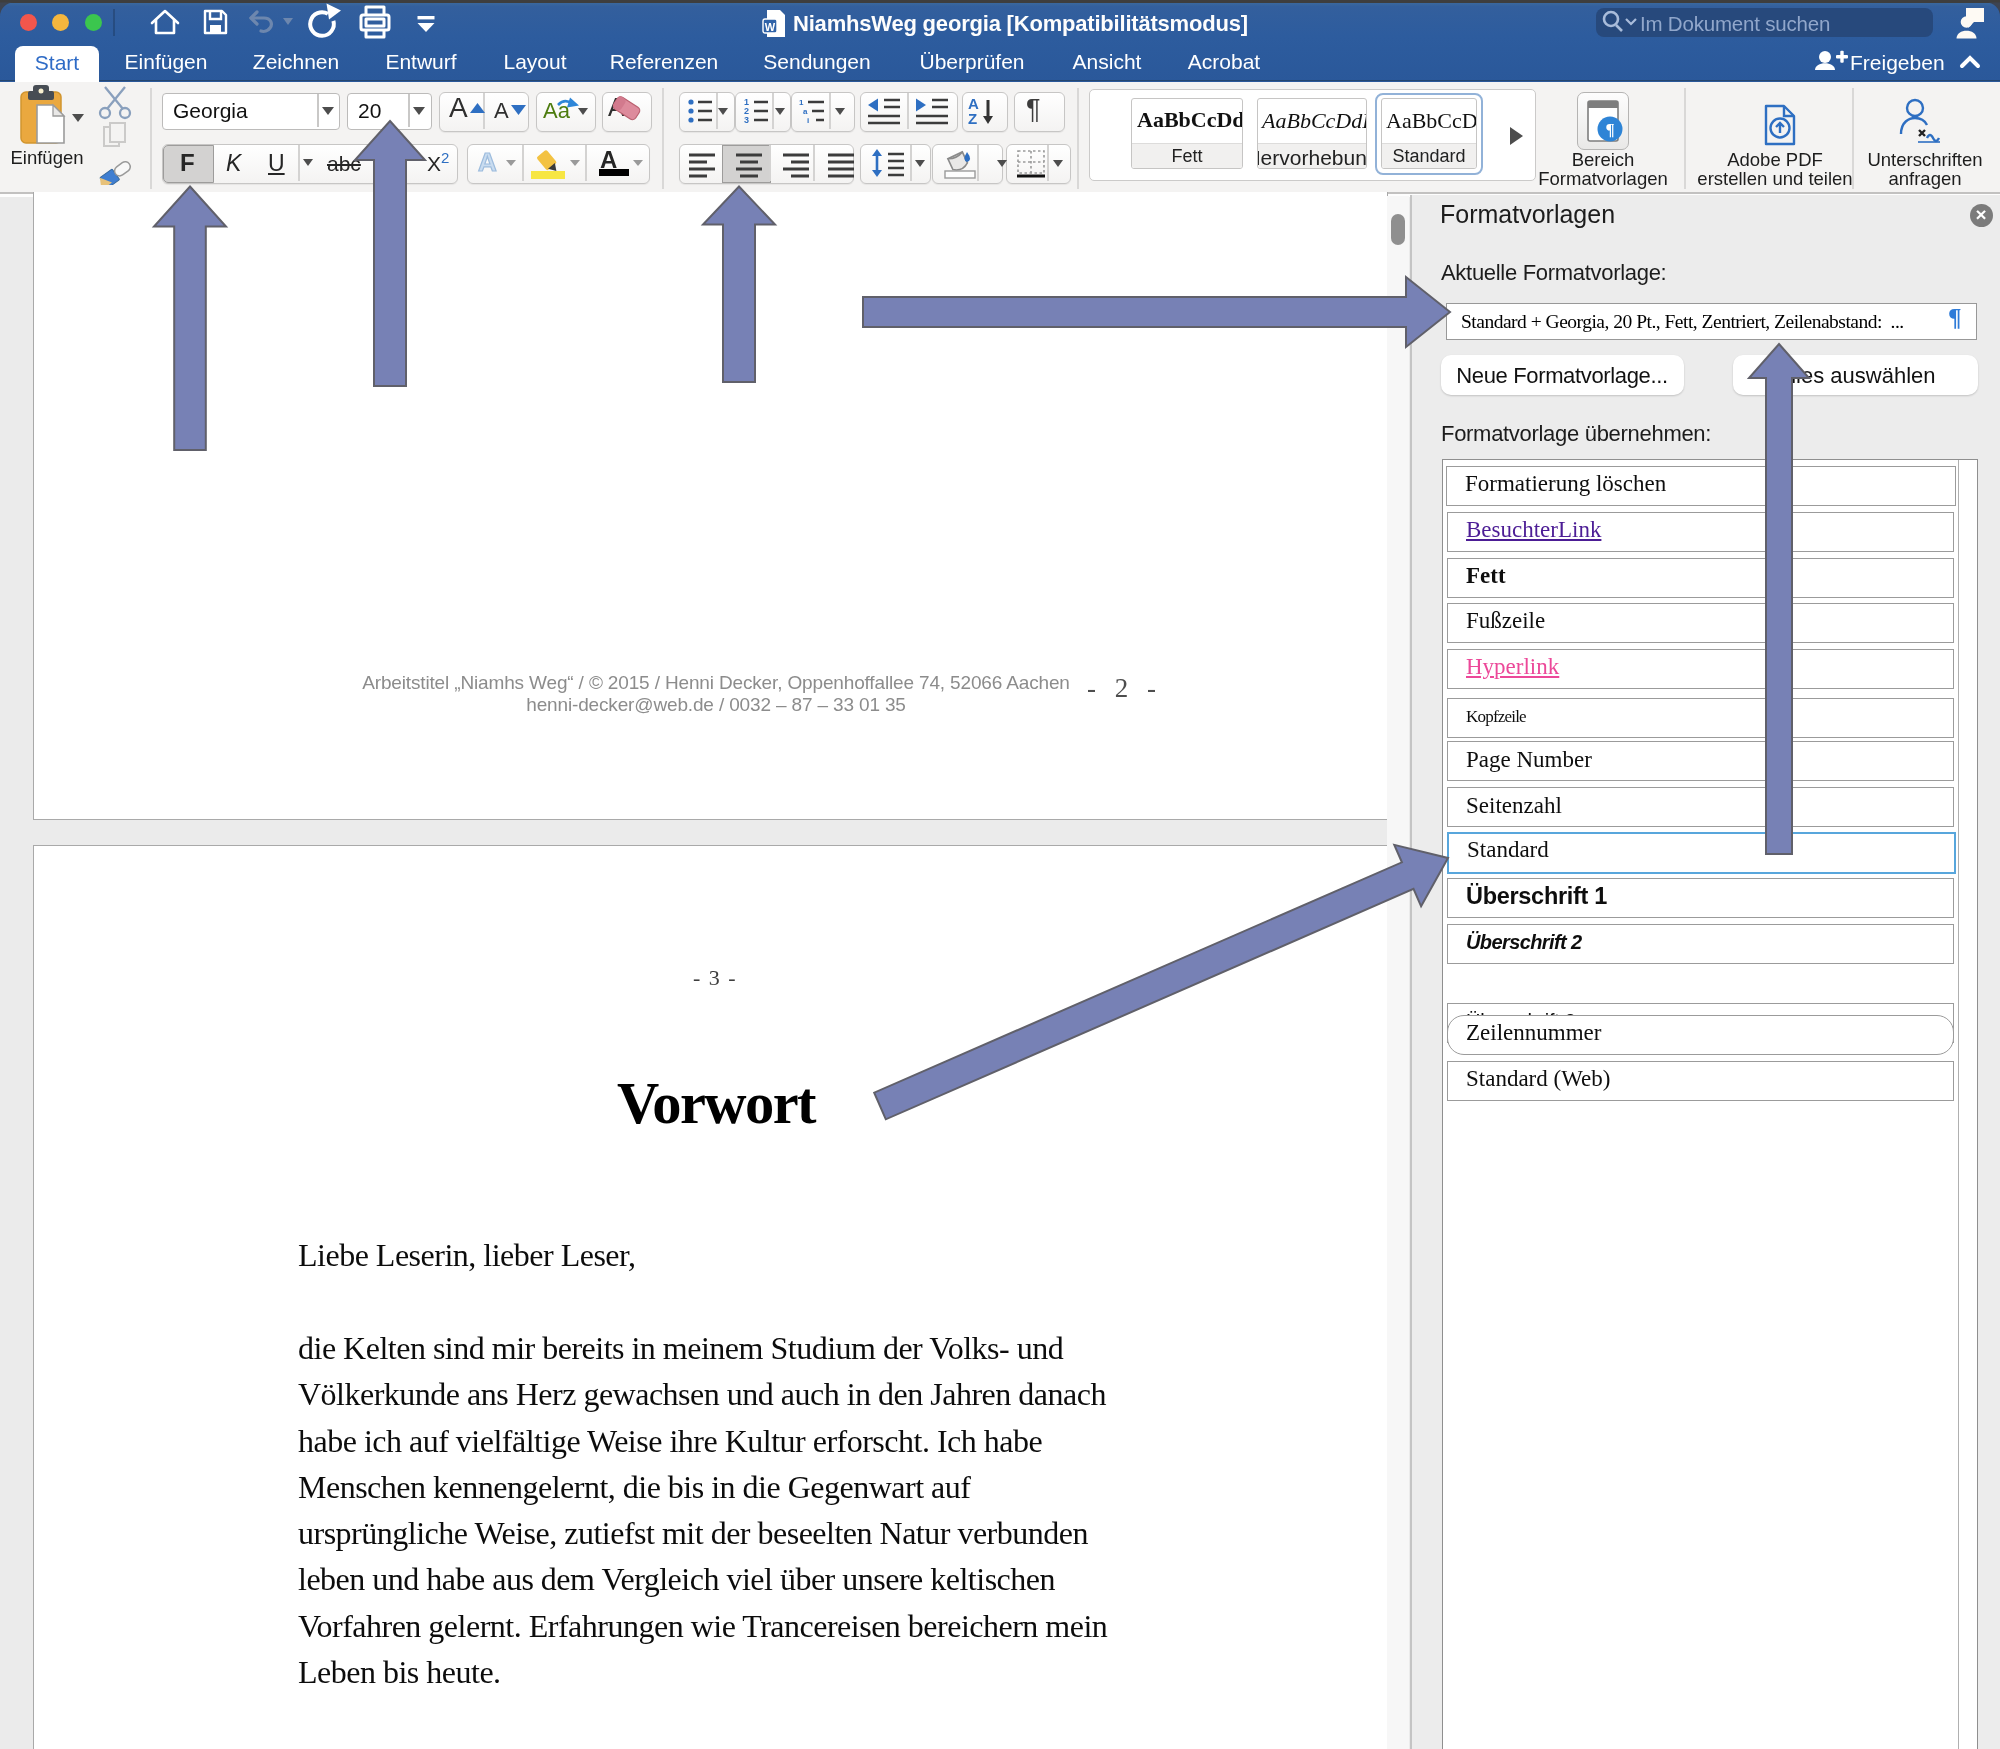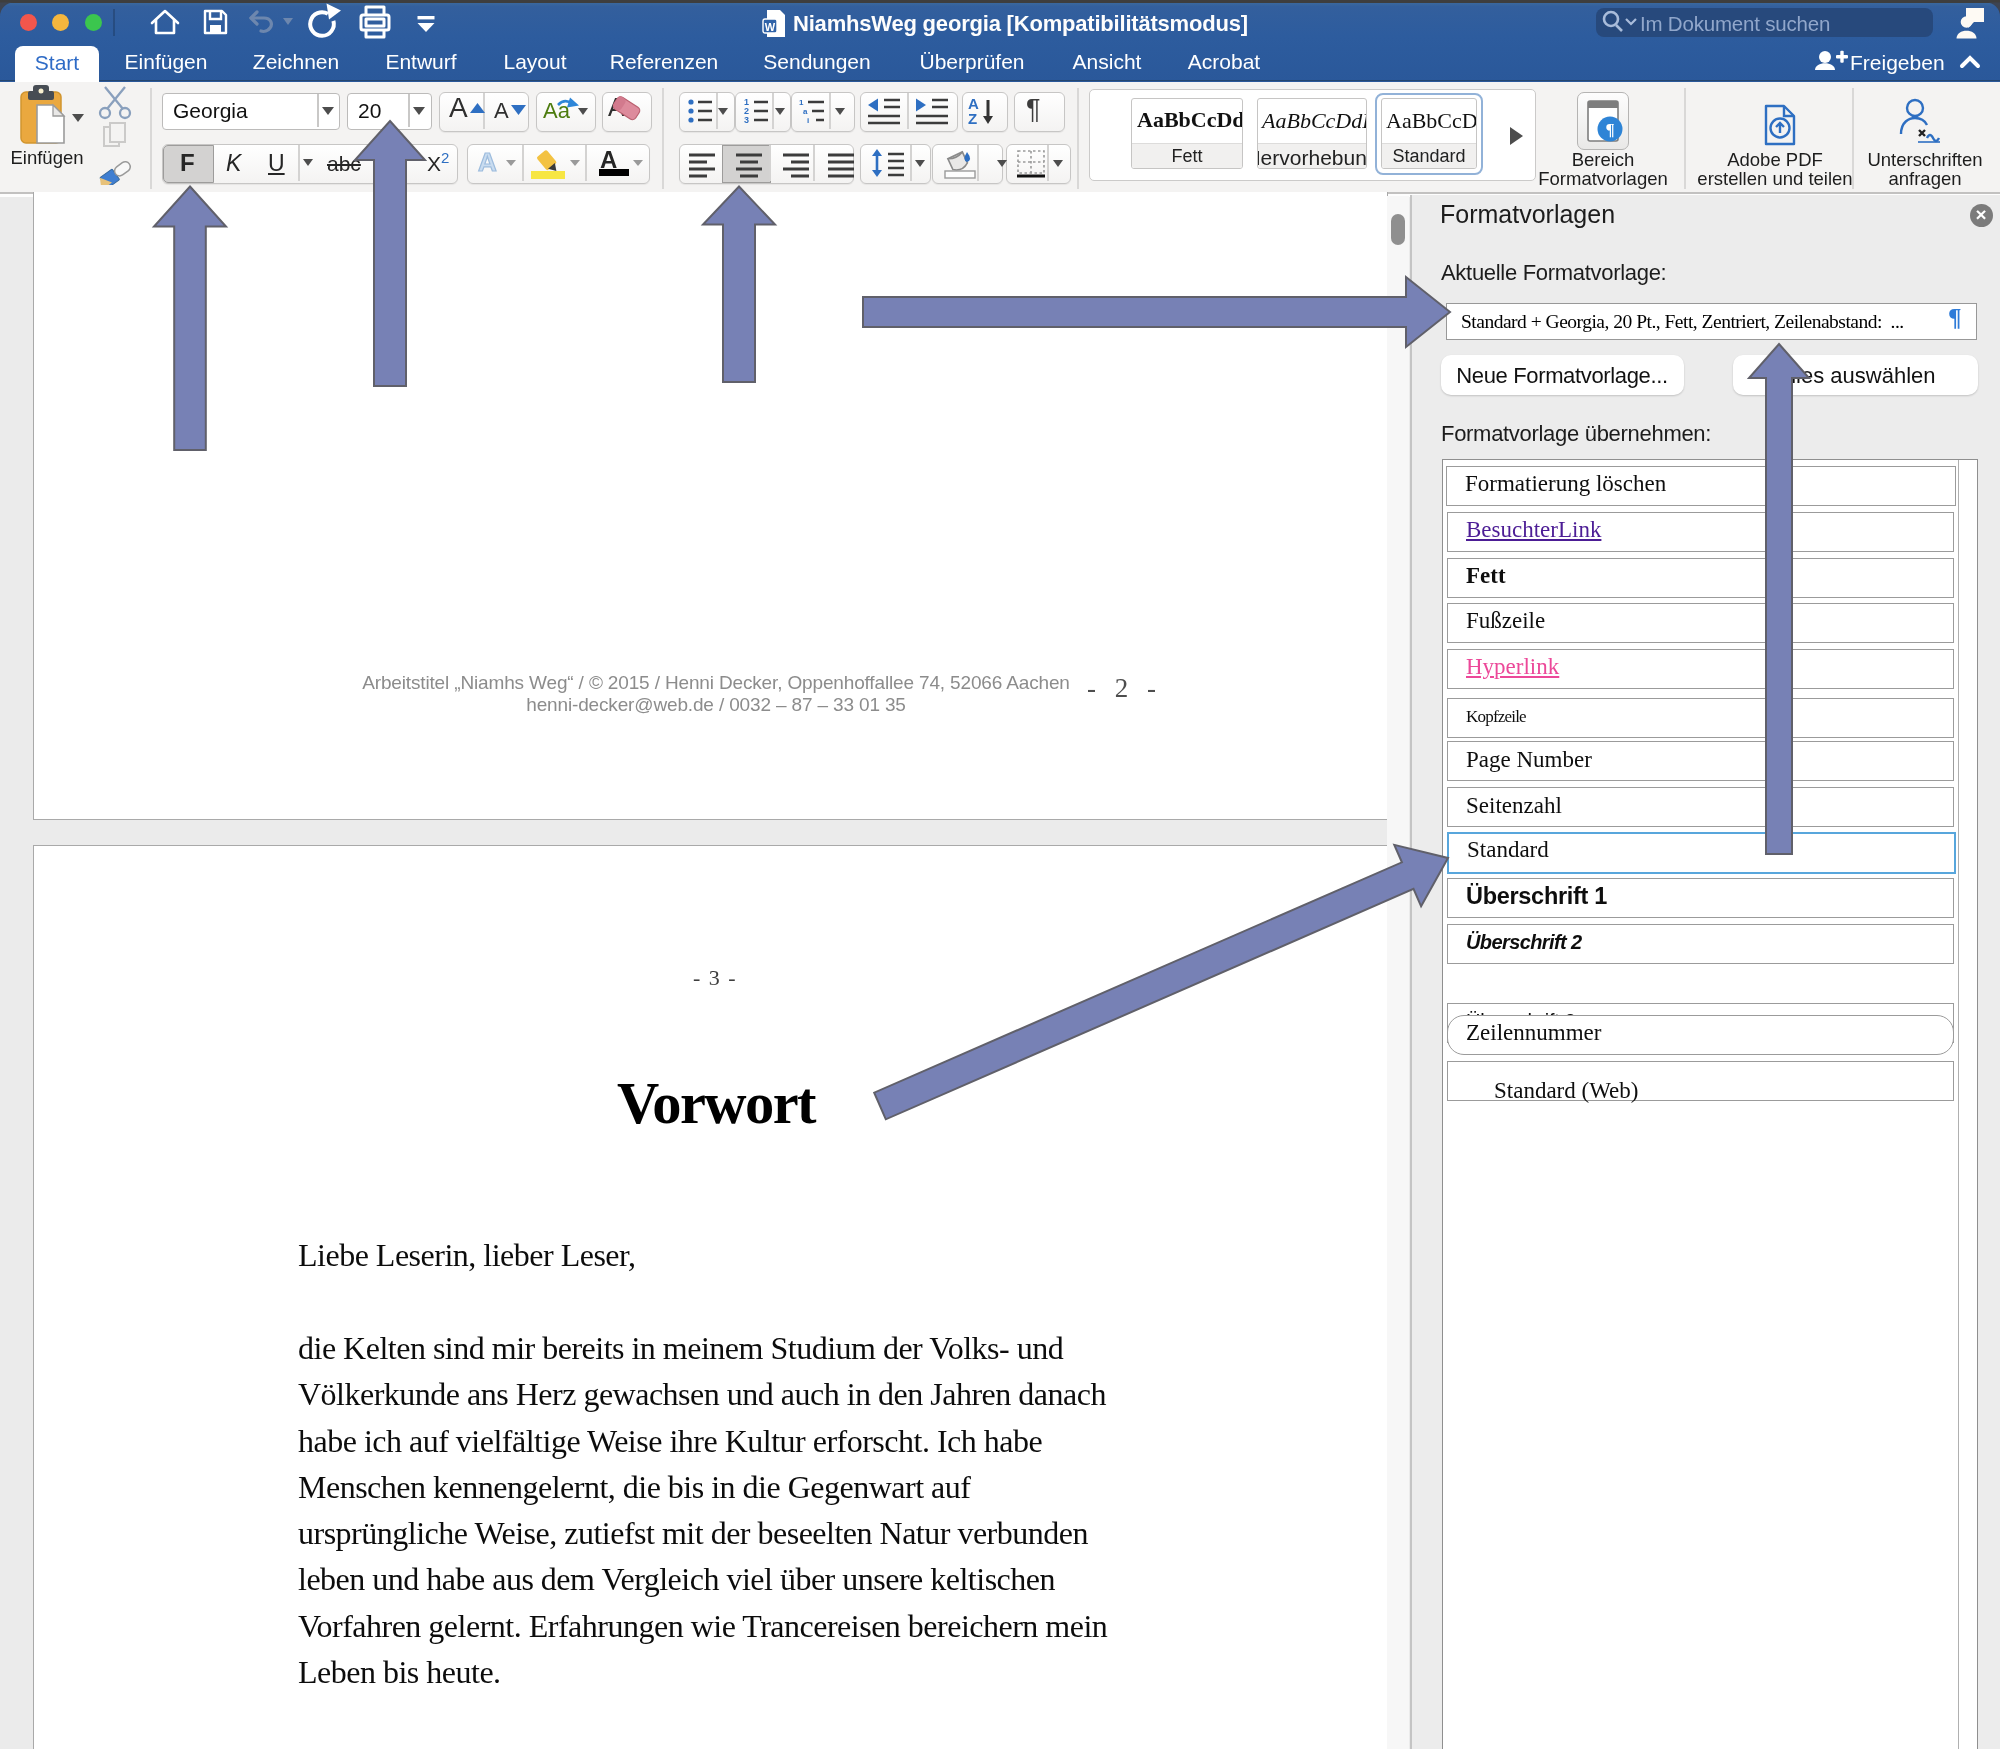--- a/index.html
+++ b/index.html
@@ -461,21 +461,21 @@
   <div class="abs listitem" style="top:924px;">
       <span class="litext" style="top:6px;font-family:'Liberation Sans',sans-serif;font-size:20px;letter-spacing:-0.6px;font-weight:700;font-style:italic;">Überschrift 2</span>
     </div>
   <div class="abs listitem" style="top:970px;margin-top:33px;">
       <span class="litext" style="top:6px;font-family:'Liberation Sans',sans-serif;font-size:20px;letter-spacing:-0.3px;">Überschrift 3</span>
     </div>
   <div class="abs listitem" style="top:1015px;border-radius:17px;">
       <span class="litext" style="top:4px;">Zeilennummer</span>
     </div>
   <div class="abs listitem" style="top:1061px;">
-      <span class="litext" style="top:16px;margin-left:28px;">Standard (Web)</span>
+      <span class="litext" style="top:4px;">Standard (Web)</span>
     </div>
 
   <svg class="ovl" width="2000" height="1749" viewBox="0 0 2000 1749">
     <g fill="#7781b5" stroke="#60606a" stroke-width="2">
       <polygon points="190.0,186.5 226.0,226.5 205.8,226.5 205.8,450.0 174.2,450.0 174.2,226.5 154.0,226.5"></polygon>
       <polygon points="390.0,121.0 425.0,160.0 406.0,160.0 406.0,386.0 374.0,386.0 374.0,160.0 355.0,160.0"></polygon>
       <polygon points="739.0,186.5 775.0,224.5 755.0,224.5 755.0,382.0 723.0,382.0 723.0,224.5 703.0,224.5"></polygon>
       <polygon points="1450,312 1406,277 1406,297 863,297 863,327 1406,327 1406,347"></polygon>
       <polygon points="1779.0,344.0 1809.0,378.0 1792.0,378.0 1792.0,854.0 1766.0,854.0 1766.0,378.0 1749.0,378.0"></polygon>
       <polygon points="1448.0,858.0 1421.1,906.3 1413.5,888.9 885.8,1119.3 874.2,1092.7 1401.9,862.3 1394.3,844.9"></polygon>

